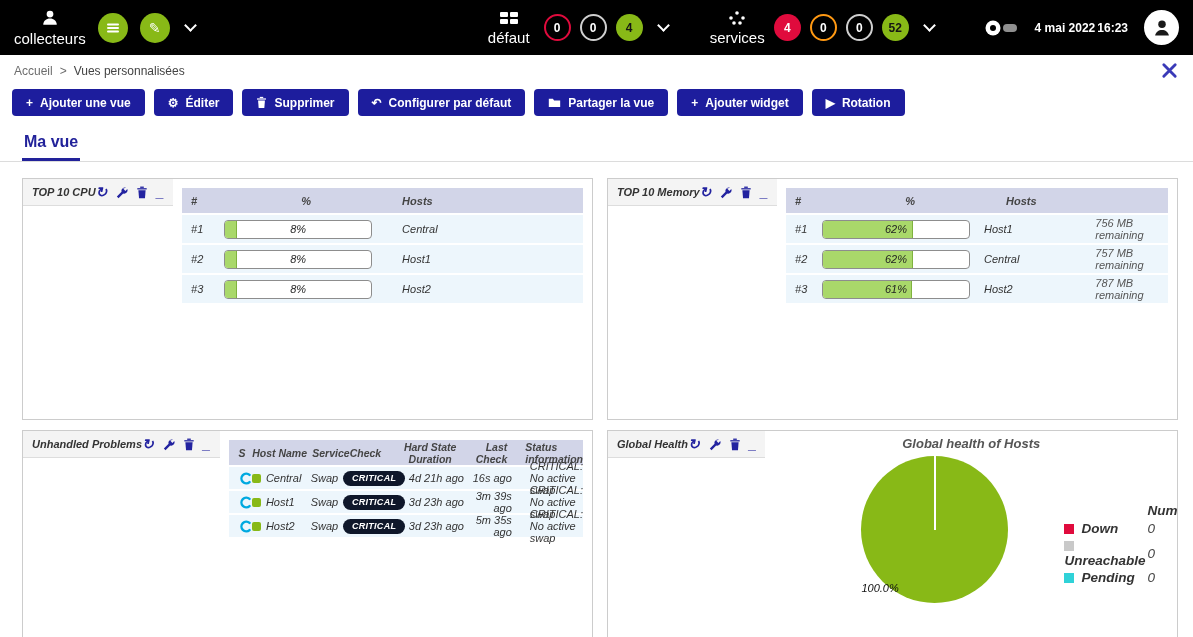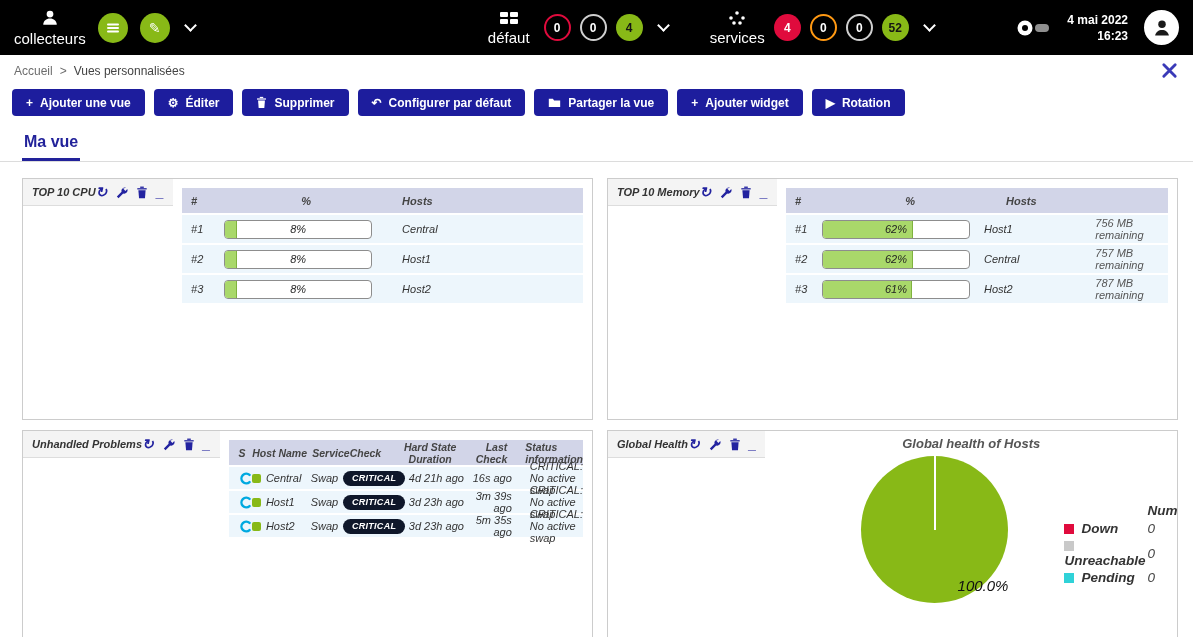--- a/index.html
+++ b/index.html
@@ -15,21 +15,21 @@
   .badge.outline-red{border:2px solid #e00b3d;color:#fff;}
   .badge.outline-gray{border:2px solid #cfcfcf;color:#fff;}
   .badge.outline-orange{border:2px solid #ff9913;color:#fff;}
   .badge.fill-red{background:#e00b3d;color:#fff;}
   .badge.fill-green{background:#88b917;color:#141414;}
   .chev{width:9px;height:9px;border-right:2px solid #fff;border-bottom:2px solid #fff;transform:rotate(45deg);margin:-4px 0 0 16px;cursor:pointer;}
   .grp{display:flex;align-items:center;}
   .grp-hosts{margin-left:288px;}
   .grp-services{margin-left:42px;}
   .tb-right{margin-left:auto;display:flex;align-items:center;gap:16px;}
-  .datetime{display:flex;flex-direction:column;align-items:flex-end;gap:2px;font-size:12px;font-weight:bold;}
+  .datetime{display:flex;flex-direction:row;align-items:flex-end;gap:2px;font-size:12px;font-weight:bold;}
   .avatar{width:35px;height:35px;border-radius:50%;background:#fff;display:flex;align-items:center;justify-content:center;cursor:pointer;}
 
   
   .crumbbar{height:31px;display:flex;align-items:center;padding:0 14px;background:#fff;font-size:12px;color:#6d6d6d;gap:7px;}
   .crumb-current{color:#444;}
   .crumb-tools{margin-left:auto;cursor:pointer;display:flex;}
 
   
   .toolbar{display:flex;gap:9px;padding:3px 12px 9px 12px;}
   .btn{background:#1d1d9d;color:#fff;font-size:12px;font-weight:bold;border:none;border-radius:4px;height:27px;padding:0 14px;display:flex;align-items:center;gap:7px;cursor:pointer;}
@@ -71,21 +71,21 @@
   .pc-last{width:88px;text-align:right;padding-right:8px;}
   .pc-info{flex:1;padding-left:10px;}
   .crit{background:#0f172a;color:#fff;font-size:9px;font-weight:bold;border-radius:9px;padding:2.5px 9px;display:inline-block;letter-spacing:.3px;}
   .hsq{width:9px;height:9px;background:#88b917;border-radius:2px;display:inline-block;}
   .hostlink{cursor:pointer;}
 
   
   .h-title{position:absolute;top:5px;left:0;right:0;text-align:center;font-size:13px;font-weight:bold;color:#555;}
   .pie{position:absolute;left:96px;top:25px;width:147px;height:147px;border-radius:50%;background:#88b917;}
   .pie-line{position:absolute;left:50%;top:0;width:2px;height:50%;background:#fff;transform:translateX(-1px);}
-  .pie-label{position:absolute;left:0;right:0;bottom:9px;text-align:right;font-size:15px;color:#111;}
+  .pie-label{position:absolute;left:0;right:0;bottom:9px;text-align:left;font-size:11px;color:#111;}
   .legend{position:absolute;left:298px;top:72px;}
   .legend table{border-collapse:collapse;font-size:13.5px;}
   .legend th{font-weight:bold;color:#333;text-align:left;padding:0 1px 2px;}
   .legend td{color:#444;padding:1px 1px;}
   .legend .l-lab{font-weight:bold;color:#333;}
   .sw{width:10px;height:10px;display:inline-block;margin-right:7px;vertical-align:middle;}
   .col-lab{width:108px;}
   .col-num{width:47px;}
   .col-ack{width:29px;}
   .col-dt{width:26px;}

